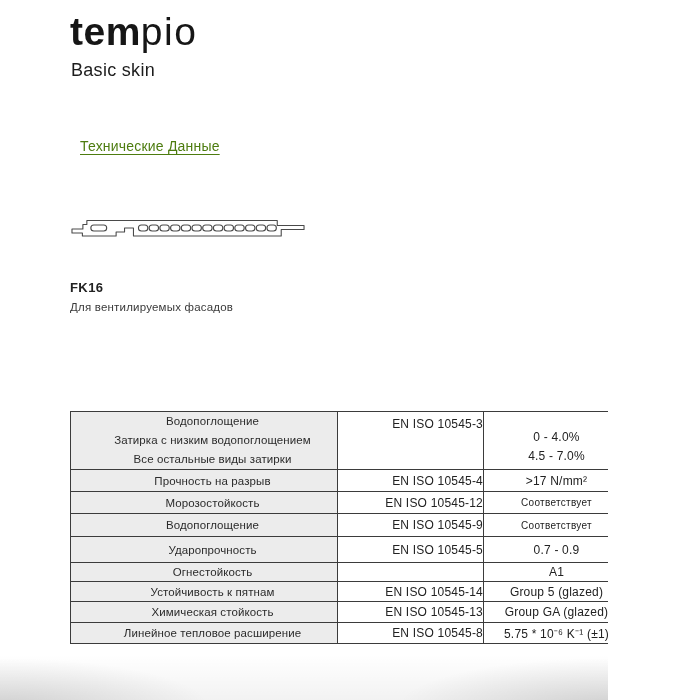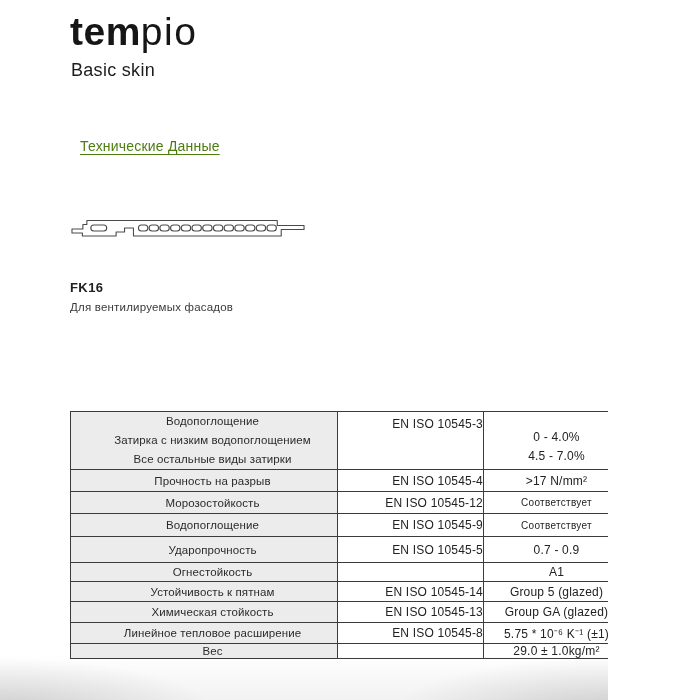--- a/index.html
+++ b/index.html
@@ -129,22 +129,17 @@
       <tr style="height:21px">
         <td class="c1">Химическая стойкость</td>
         <td class="c2">EN ISO 10545-13</td>
         <td class="c3">Group GA (glazed)</td>
       </tr>
       <tr style="height:21px">
         <td class="c1">Линейное тепловое расширение</td>
         <td class="c2">EN ISO 10545-8</td>
         <td class="c3">5.75 * 10⁻⁶ K⁻¹ (±1)</td>
       </tr>
-      <tr style="height:14px">
-        <td class="c1">Вес</td>
-        <td class="c2"></td>
-        <td class="c3">29.0 ± 1.0kg/m²</td>
-      </tr>
     </tbody>
   </table>
 
   <div class="page-shadow"></div>
 </div>
 
 </body></html>

